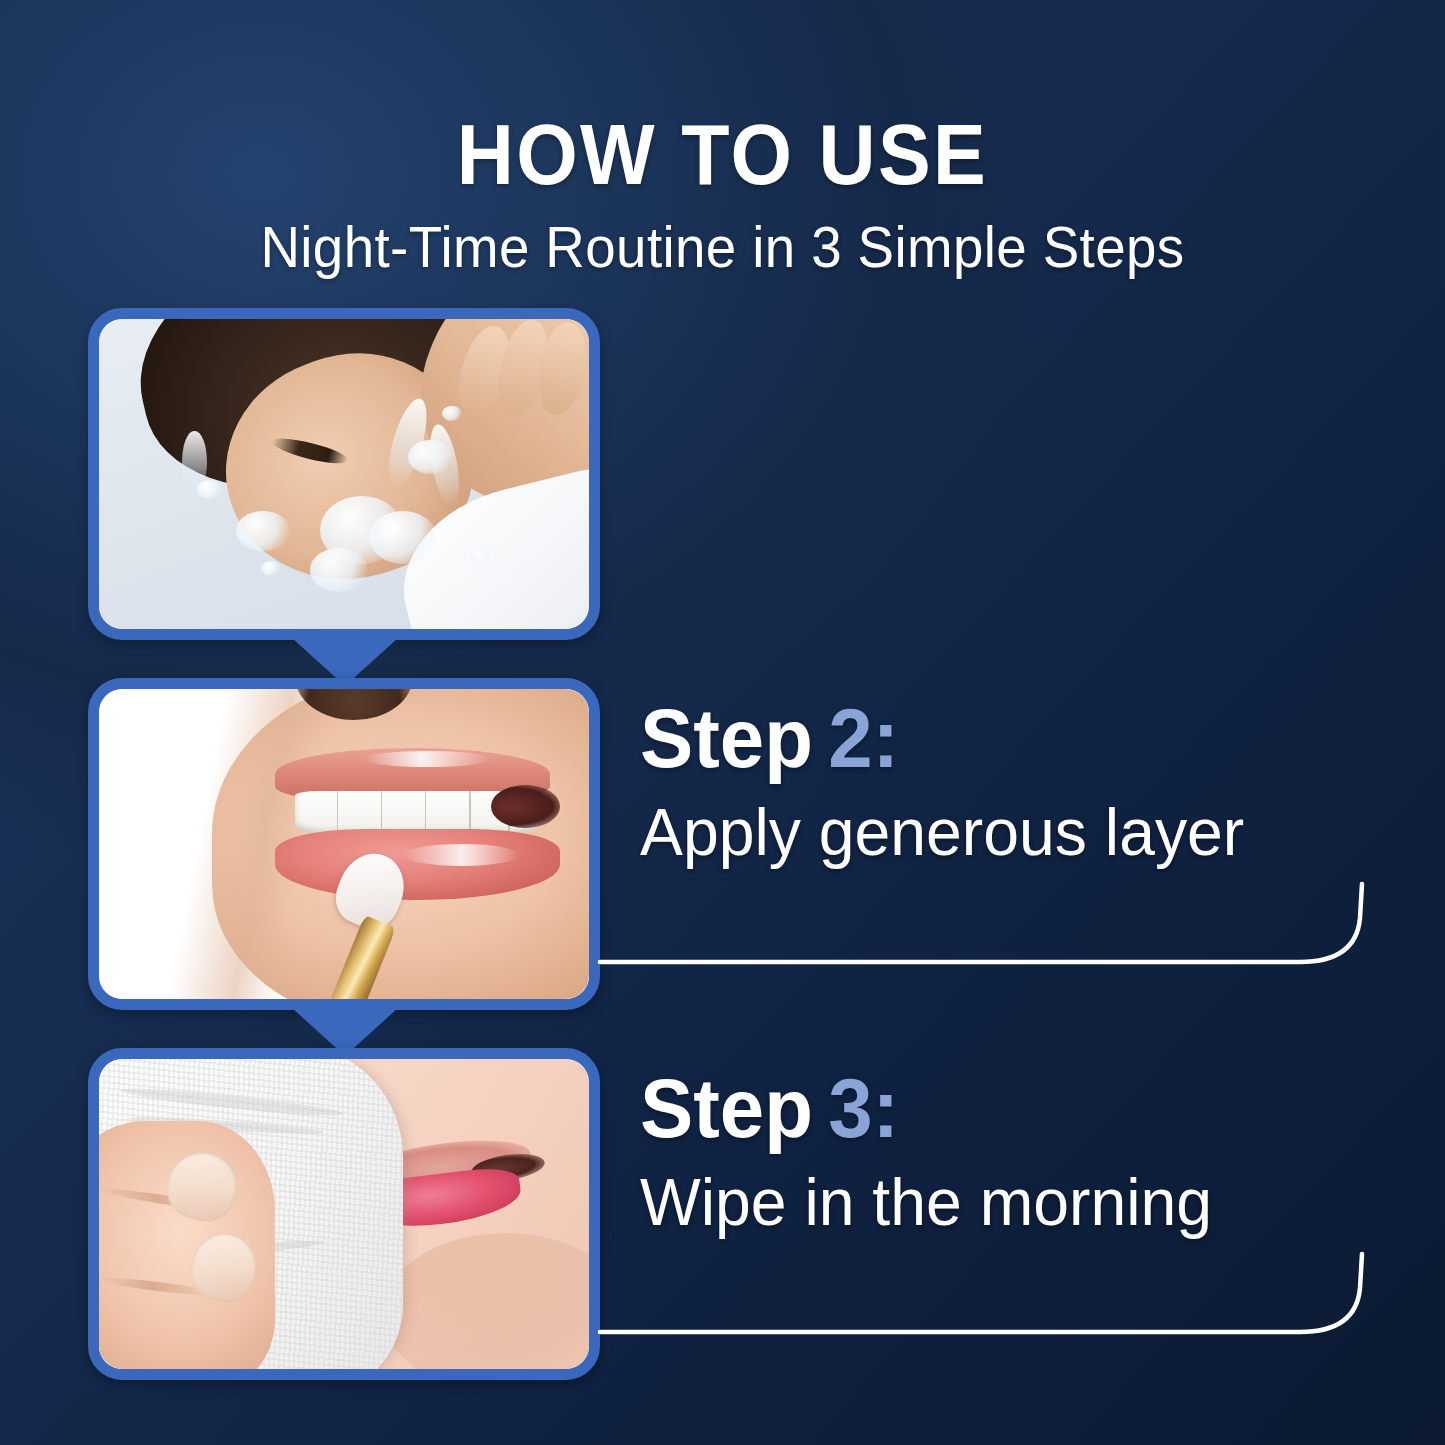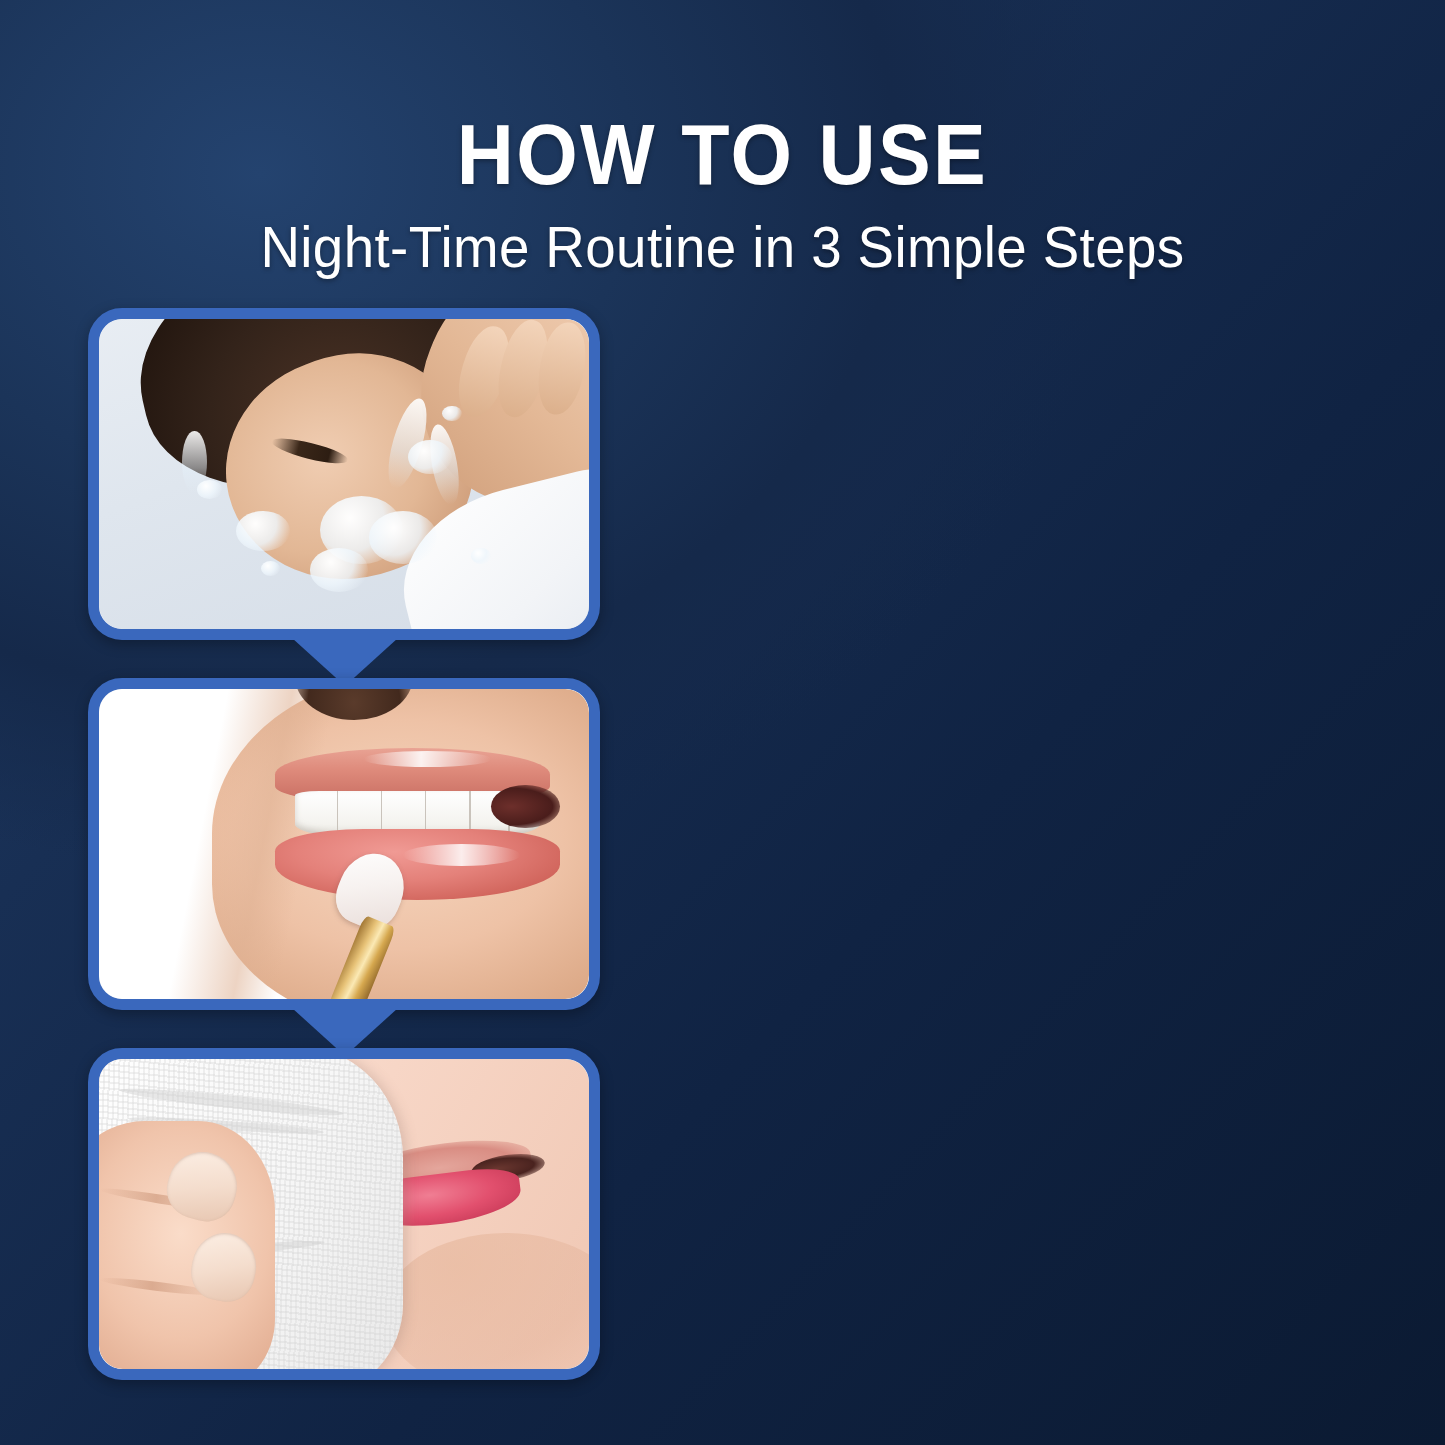--- a/index.html
+++ b/index.html
@@ -384,20 +384,29 @@
           <div class="sc2-mouthdark"></div>
           <div class="sc2-lowlip"></div>
           <div class="sc2-lowlip-shine"></div>
           <div class="sc2-wand-tip"></div>
           <div class="sc2-wand-handle"></div>
         </div>
       </div>
     </div>
     <div class="connector"></div>
 
+    <div class="text-col">
+      <div class="step-head">
+        <span class="step-word">Step</span><span class="step-num">2:</span>
+      </div>
+      <div class="step-desc">Apply generous layer</div>
+      <svg class="underline" viewBox="0 0 790 92" preserveAspectRatio="none">
+        <path d="M0,84 L700,84 Q756,84 760,40 L762,6"></path>
+      </svg>
+    </div>
   </div>
 
   <div class="step step-3">
 
     <div class="frame">
       <div class="photo">
         <div class="sc3">
           <div class="sc3-chin"></div>
           <div class="sc3-lip-up"></div>
           <div class="sc3-mouthcorner"></div>
@@ -408,15 +417,24 @@
           <div class="sc3-towel-fold" style="left:12%;top:60%;width:34%;height:3%;transform:rotate(-5deg);"></div>
           <div class="sc3-hand"></div>
           <div class="sc3-finger-line" style="left:0%;top:44%;width:26%;height:3%;transform:rotate(9deg);"></div>
           <div class="sc3-finger-line" style="left:0%;top:72%;width:24%;height:3%;transform:rotate(7deg);"></div>
           <div class="sc3-nail" style="left:14%;top:30%;width:14%;height:22%;transform:rotate(16deg);"></div>
           <div class="sc3-nail" style="left:19%;top:56%;width:13%;height:22%;transform:rotate(10deg);"></div>
         </div>
       </div>
     </div>
 
+    <div class="text-col">
+      <div class="step-head">
+        <span class="step-word">Step</span><span class="step-num">3:</span>
+      </div>
+      <div class="step-desc">Wipe in the morning</div>
+      <svg class="underline" viewBox="0 0 790 92" preserveAspectRatio="none">
+        <path d="M0,84 L700,84 Q756,84 760,40 L762,6"></path>
+      </svg>
+    </div>
   </div>
 
 </div>
 
 </body></html>

